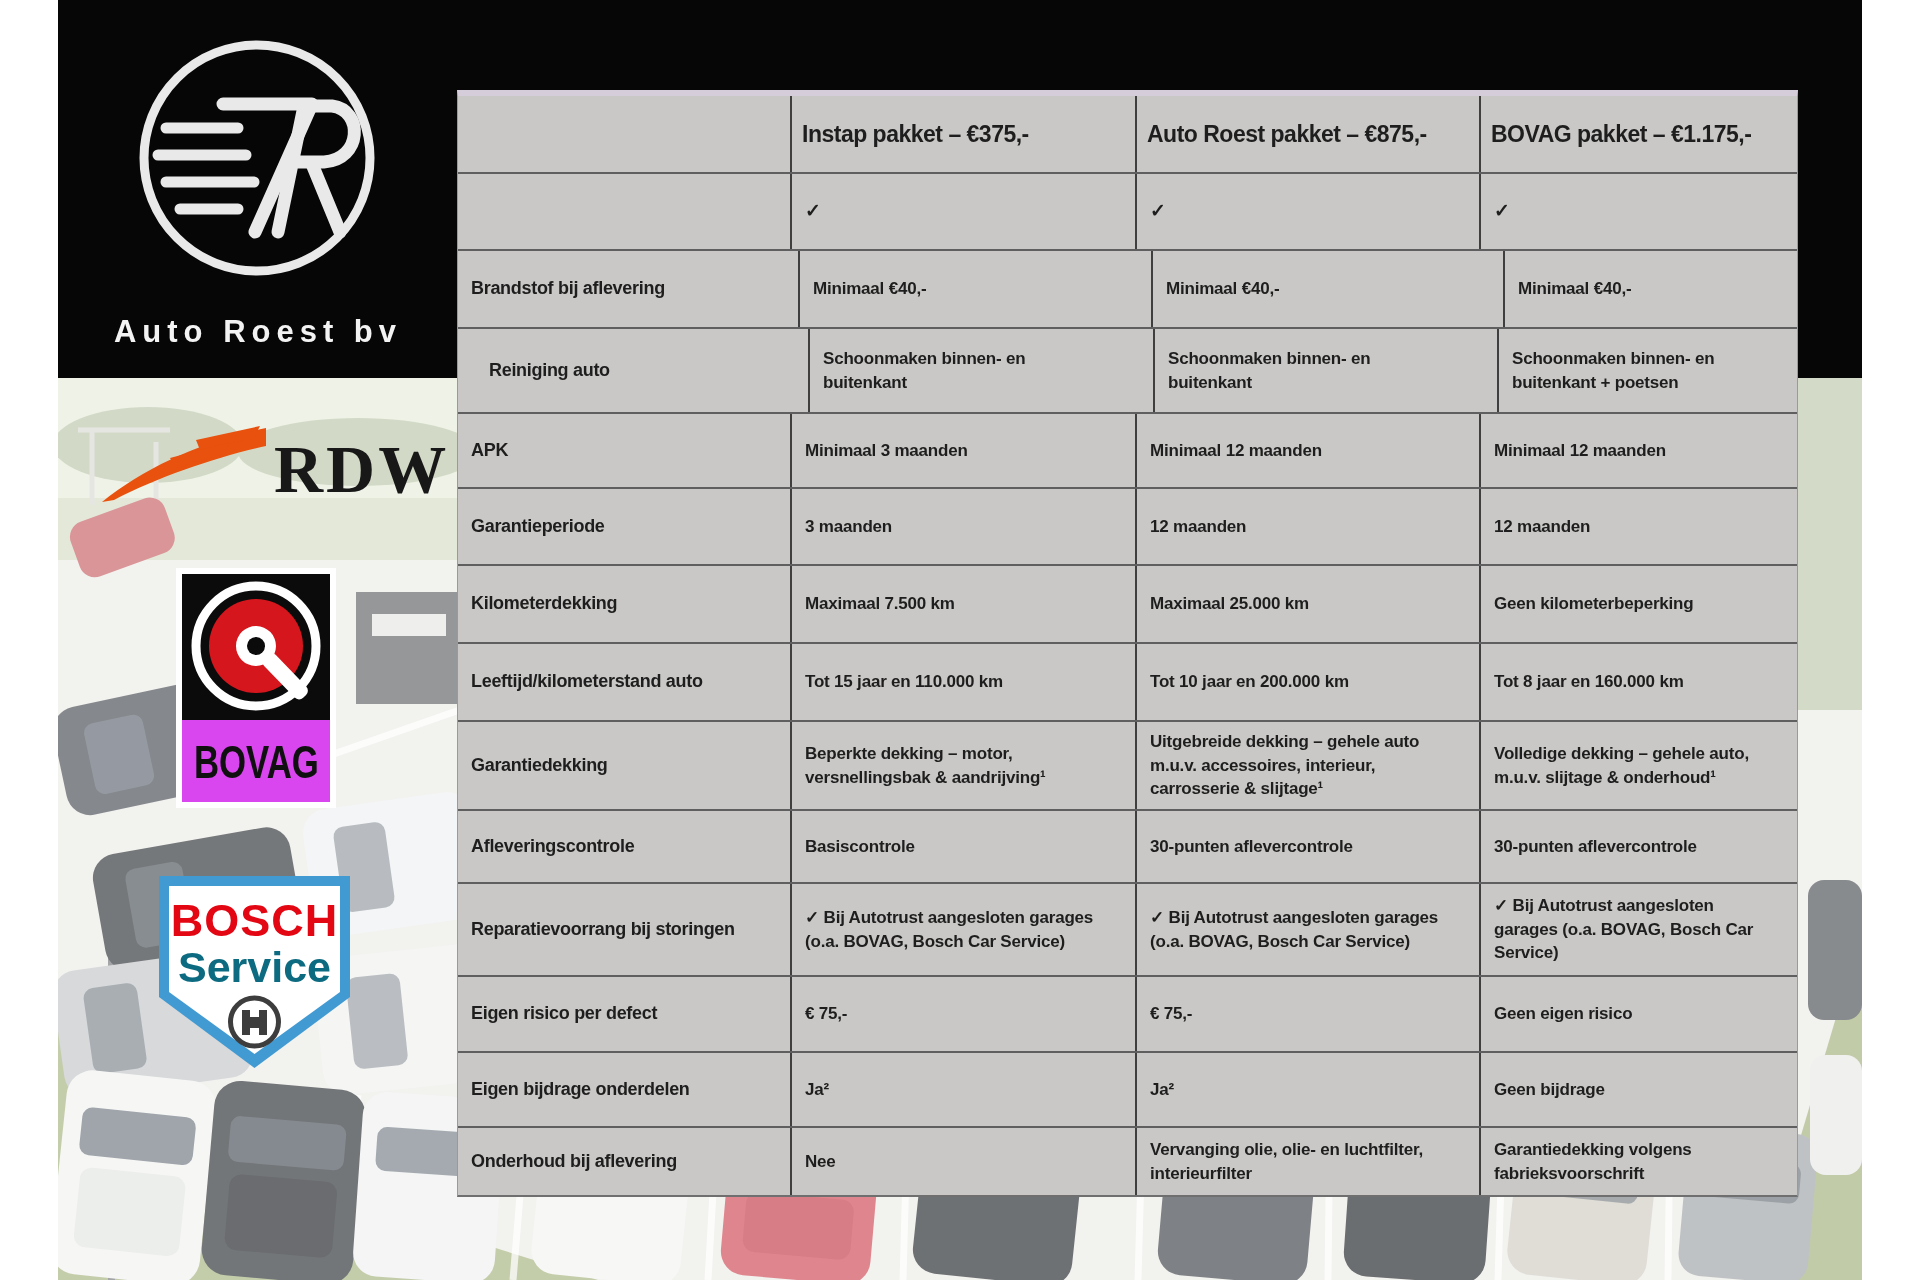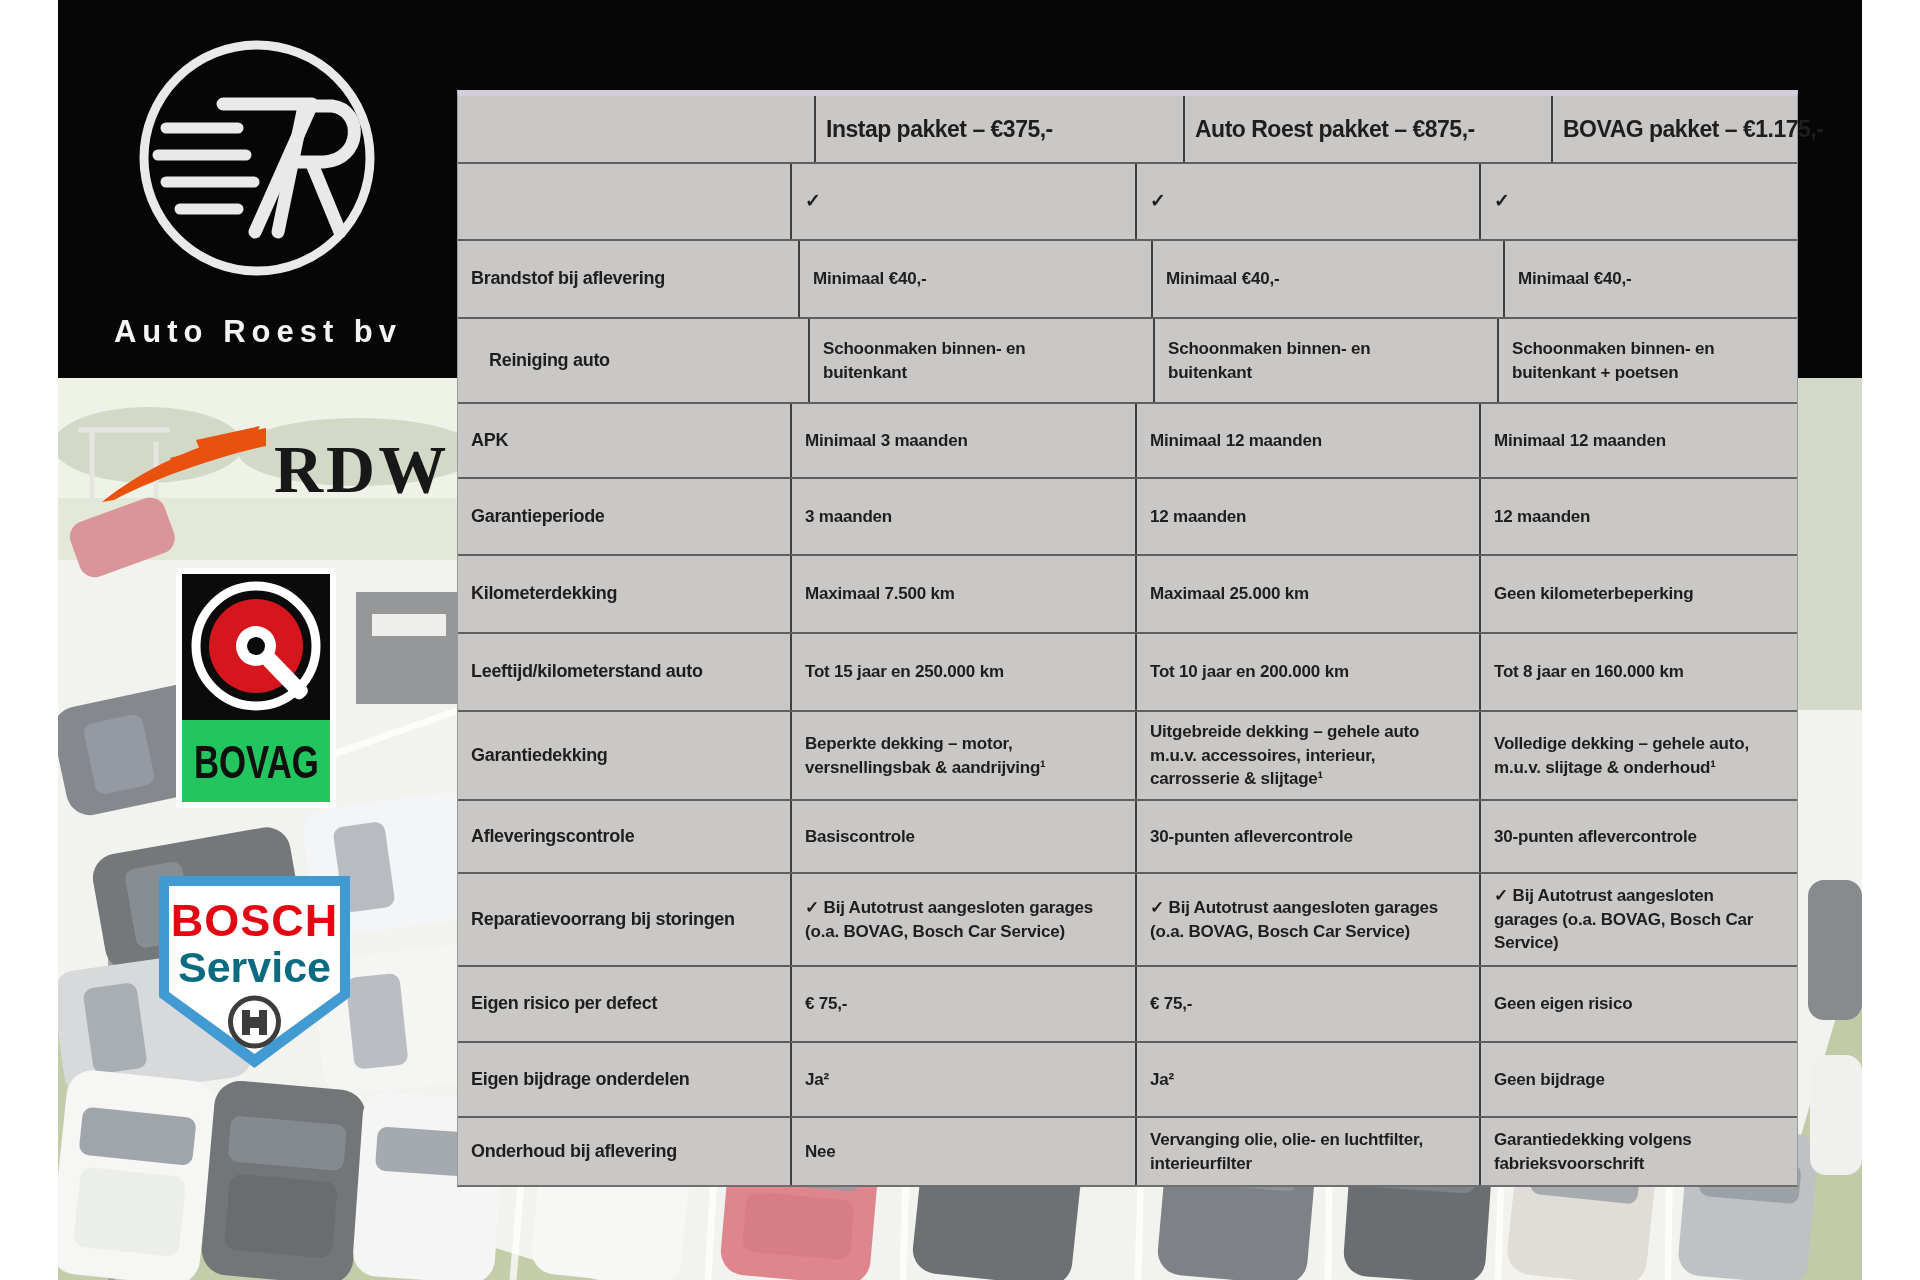--- a/index.html
+++ b/index.html
@@ -21,38 +21,38 @@
   
   .rdw{position:absolute;left:100px;top:416px;width:320px;height:90px;}
   .rdw svg{position:absolute;left:0;top:8px;}
   .rdw-text{position:absolute;left:174px;top:14px;font-family:"Liberation Serif",serif;
     font-weight:700;font-size:68px;color:#181818;letter-spacing:3px;}
 
   
   .bovag{position:absolute;left:176px;top:568px;width:160px;height:240px;background:#ffffff;
     padding:6px;box-sizing:border-box;}
   .bovag-top{width:148px;height:146px;background:#0b0b0b;}
-  .bovag-band{width:148px;height:82px;background:#22c55e;display:flex;align-items:center;justify-content:center;}
+  .bovag-band{width:148px;height:82px;background:#d946ef;display:flex;align-items:center;justify-content:center;}
   .bovag-band span{font-size:47px;font-weight:800;color:#101010;transform:scaleX(.74);letter-spacing:0;}
 
   
   .bosch{position:absolute;left:159px;top:876px;width:191px;height:192px;}
 
   
   .pkg-table{position:absolute;left:457px;top:90px;width:1341px;background:#c9c8c6;
     border-top:6px solid #d5cdd9;border-left:1px solid #9a9a9a;border-right:1px solid #9a9a9a;
     border-bottom:2px solid #6f6f6f;box-sizing:border-box;color:#1e1e1e;}
   .t-row{display:grid;grid-template-columns:332px 345px 344px 318px;}
   .t-row + .t-row{border-top:2px solid #5f5f5f;}
   .cell{display:flex;align-items:center;padding:0 13px;font-weight:700;font-size:17px;
     line-height:1.4;letter-spacing:-0.2px;white-space:pre-line;}
   .cell + .cell{border-left:2px solid #3f3f3f;}
   .cell.label{font-size:18px;letter-spacing:-0.3px;white-space:nowrap;}
   .t-row.header .cell{font-size:23px;letter-spacing:-0.5px;white-space:nowrap;padding:0 10px;}
-  .pkg-table>.t-row:nth-child(1){height:66px;gap:24px;}
+  .pkg-table>.t-row:nth-child(1){height:76px;}
   .pkg-table>.t-row:nth-child(2){height:75px;}
   .pkg-table>.t-row:nth-child(2) .cell{font-size:19px;}
   .pkg-table>.t-row:nth-child(3){height:76px;gap:8px;}
   .pkg-table>.t-row:nth-child(4){height:83px;padding-left:18px;}
   .pkg-table>.t-row:nth-child(5){height:73px;}
   .pkg-table>.t-row:nth-child(6){height:75px;}
   .pkg-table>.t-row:nth-child(7){height:76px;}
   .pkg-table>.t-row:nth-child(8){height:76px;}
   .pkg-table>.t-row:nth-child(9){height:87px;}
   .pkg-table>.t-row:nth-child(10){height:71px;}
@@ -282,21 +282,21 @@
     <div class="cell">12 maanden</div>
   </div>
       <div class="t-row">
     <div class="cell label">Kilometerdekking</div>
     <div class="cell">Maximaal 7.500 km</div>
     <div class="cell">Maximaal 25.000 km</div>
     <div class="cell">Geen kilometerbeperking</div>
   </div>
       <div class="t-row">
     <div class="cell label">Leeftijd/kilometerstand auto</div>
-    <div class="cell">Tot 15 jaar en 250.000 km</div>
+    <div class="cell">Tot 15 jaar en 110.000 km</div>
     <div class="cell">Tot 10 jaar en 200.000 km</div>
     <div class="cell">Tot 8 jaar en 160.000 km</div>
   </div>
       <div class="t-row">
     <div class="cell label">Garantiedekking</div>
     <div class="cell">Beperkte dekking – motor,
 versnellingsbak &amp; aandrijving¹</div>
     <div class="cell">Uitgebreide dekking – gehele auto
 m.u.v. accessoires, interieur,
 carrosserie &amp; slijtage¹</div>

